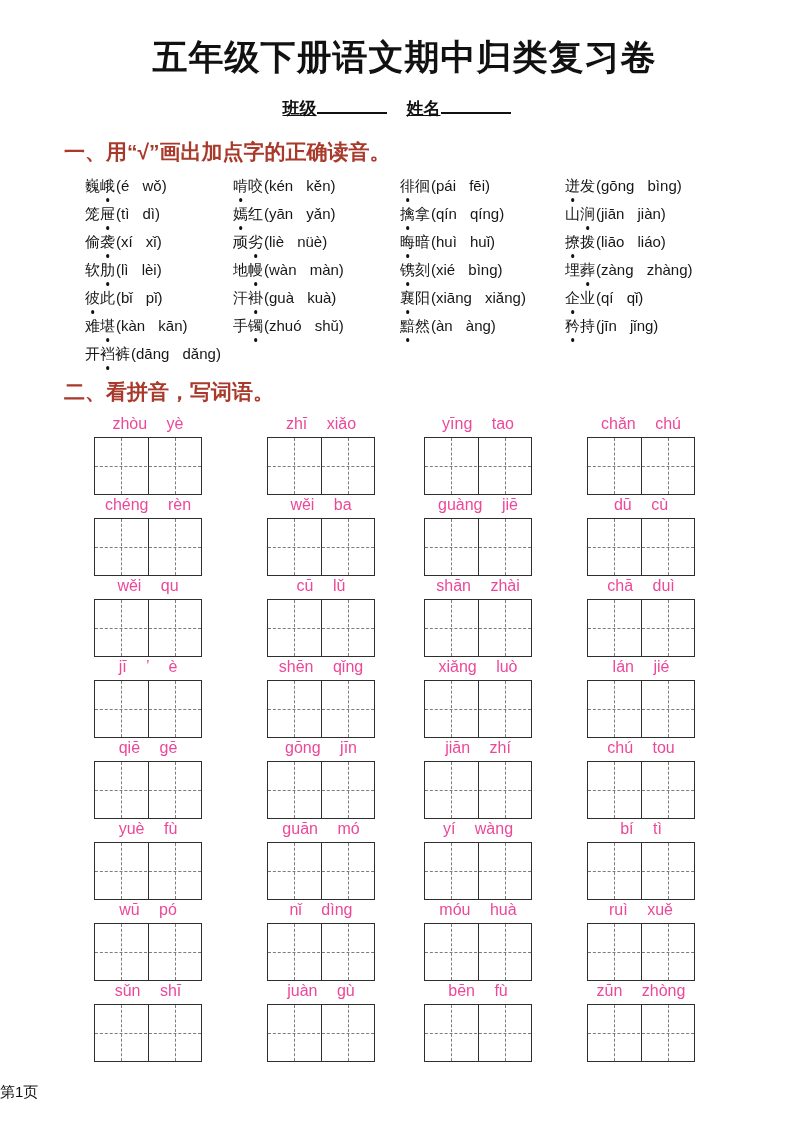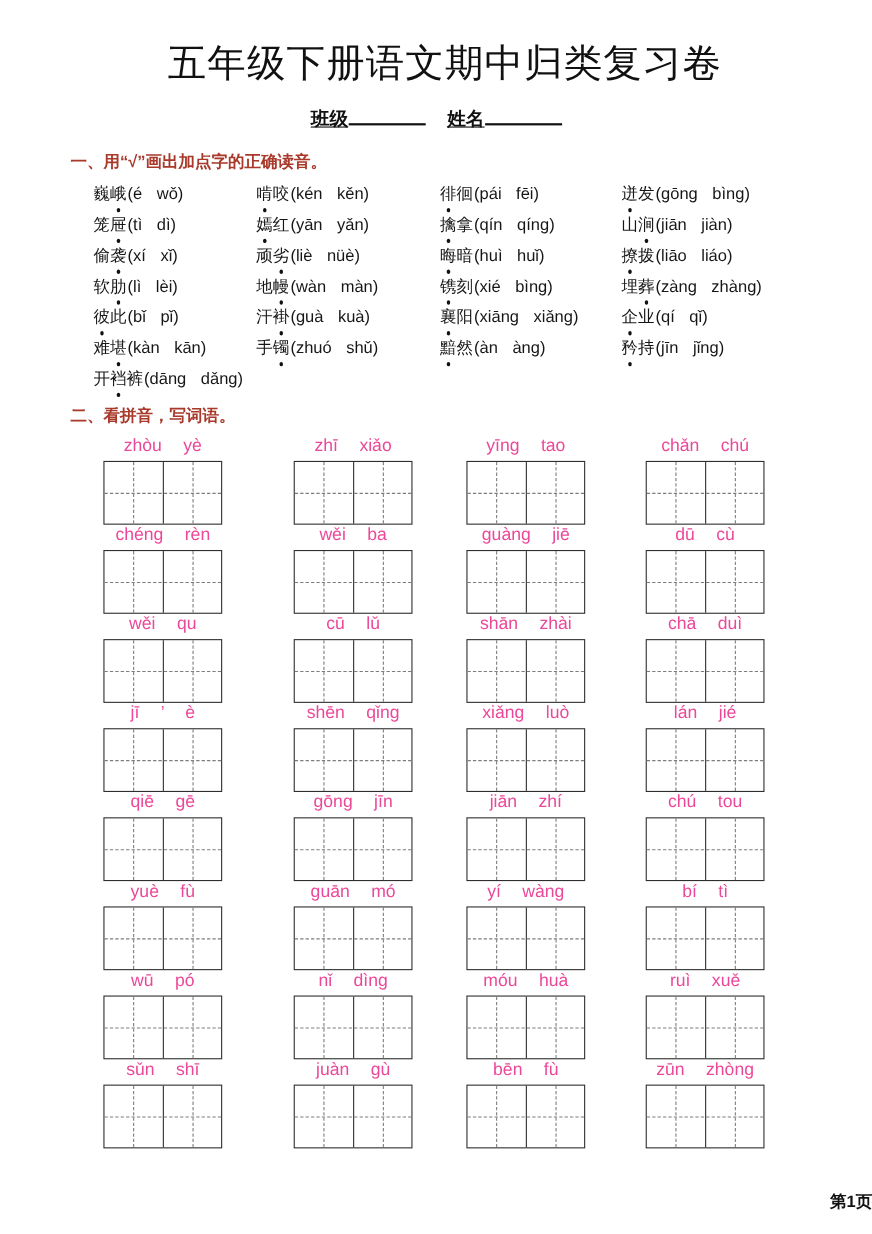--- a/index.html
+++ b/index.html
@@ -10,21 +10,21 @@
     background:#ffffff;
     font-family:"Liberation Sans","DejaVu Sans",sans-serif;
     color:#161616;
     overflow:hidden;
     box-sizing:border-box;
   }
   .title {
     margin:34px 0 0 16px;
     text-align:center;
     font-size:35px;
-    font-weight:normal;
+    font-weight:bold;
     letter-spacing:1px;
     color:#111;
   }
   .id-line {
     margin-top:16px;
     text-align:center;
     font-size:17px;
     font-weight:bold;
     color:#111;
     text-decoration:underline;
@@ -32,21 +32,21 @@
   .blank {
     display:inline-block;
     width:70px;
     border-bottom:2.2px solid #111;
     height:15px;
     vertical-align:baseline;
   }
   .blank.first { margin-right:20px; }
   .sec-head {
     margin:18px 0 0 64px;
-    font-size:15px;
+    font-size:21px;
     font-weight:bold;
     color:#a8392b;
   }
   .sec-head.sec2 { margin-top:14px; }
 
   
   .words-grid {
     display:grid;
     grid-template-columns:148px 167px 165px 1fr;
     row-gap:8px;
@@ -110,23 +110,23 @@
     content:"";
     position:absolute;
     left:50%; top:0; bottom:0;
     border-left:1.2px dashed #7d7d7d;
   }
 
   .footer {
     position:absolute;
     left:0; right:0;
     bottom:20px;
-    text-align:right;
+    text-align:left;
     font-size:15px;
-    font-weight:bold;
+    font-weight:normal;
     color:#111;
   }
 </style>
 </head>
 <body>
 
 <div class="page">
 
   <h1 class="title">五年级下册语文期中归类复习卷</h1>
 

